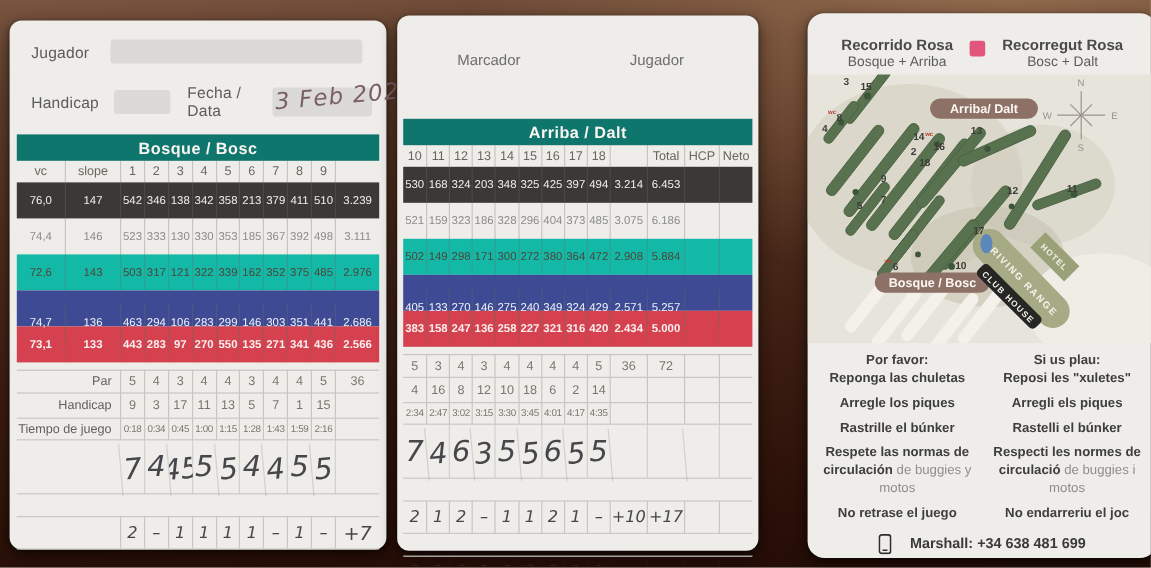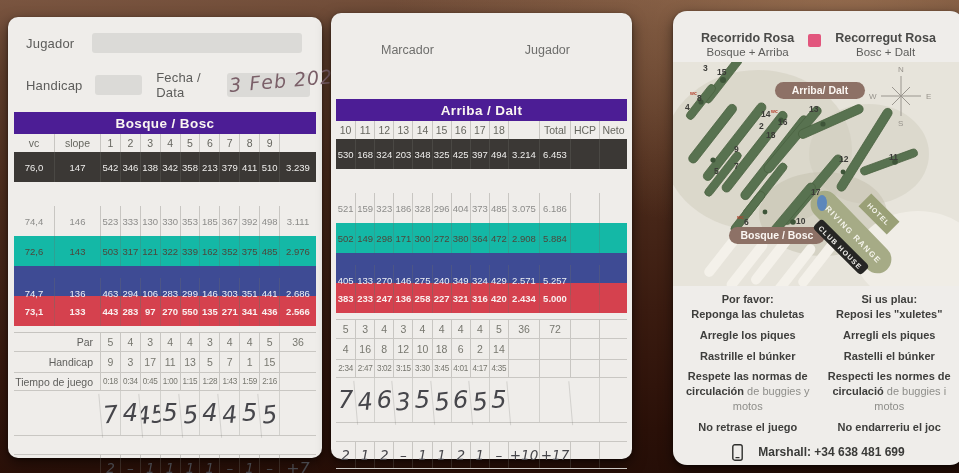--- a/index.html
+++ b/index.html
@@ -29,37 +29,37 @@
   .fbox.date{width:108px;margin-left:12px;height:24px;position:relative;}
   .hand{font-family:"DejaVu Sans", sans-serif;font-style:italic;color:#6d5560;}
   .date-hand{
     position:absolute;left:2px;top:-4px;font-size:19px;white-space:nowrap;
     transform:rotate(-5deg);letter-spacing:1px;color:#7a5f68;
   }
 
   
   .table{margin-top:12px;padding:0 6px;}
   .titlebar{
-    height:22px;background:#4c1d95;color:#faf5f1;font-weight:bold;
+    height:22px;background:#0f766e;color:#faf5f1;font-weight:bold;
     font-size:13.5px;display:flex;align-items:center;justify-content:center;
     letter-spacing:.4px;
   }
   .lrow{display:grid;grid-template-columns:40px 46px repeat(9,1fr) 37px;align-items:center;}
   .mrow{display:grid;grid-template-columns:repeat(9,1fr) 31px 31px 29px 28px;align-items:center;}
   .cell{
     text-align:center;font-size:9.5px;color:#8c8c8a;height:100%;
     display:flex;align-items:center;justify-content:center;
     border-left:1px solid rgba(110,108,104,.30);overflow:hidden;
   }
   .lrow .cell:first-child, .mrow .cell:first-child{border-left:none;}
   .hdr{height:18px;}
   .hdr .cell{font-size:10.5px;color:#66665f;}
   .tee{height:30px;}
   .tee.black{background:#3b3835;}  .tee.black .cell{color:#efeeec;}
-  .tee.white{background:transparent;margin-top:24px;} .tee.white .cell{color:#8c8c8a;}
+  .tee.white{background:transparent;} .tee.white .cell{color:#8c8c8a;}
   .tee.yellow{background:#14b8a6;} .tee.yellow .cell{color:#4e463b;}
   .tee.blue{background:#3e4b94;}   .tee.blue .cell{color:#eef0f4;margin-top:24px;}
   .tee.red{background:#d5414e;}    .tee.red .cell{color:#f9efee;font-weight:bold;}
   .lower-sec{margin-top:6px;border-top:1px solid #c6c4c0;}
   .lower{border-bottom:1px solid #c9c7c3;}
   .rlabel{
     grid-column:span 2;text-align:right;padding-right:7px;font-size:10.5px;color:#5f5f5c;
   }
   .par-row{height:18px;} .par-row .cell{font-size:10.5px;color:#77776f;}
   .hcp-row{height:20px;} .hcp-row .cell{font-size:10.5px;color:#77776f;}
@@ -369,21 +369,21 @@
         <span class="cell">349</span>
         <span class="cell">324</span>
         <span class="cell">429</span>
         <span class="cell">2.571</span>
         <span class="cell">5.257</span>
         <span class="cell"></span>
         <span class="cell"></span>
       </div>
     <div class="mrow tee red">
         <span class="cell">383</span>
-        <span class="cell">233</span>
+        <span class="cell">158</span>
         <span class="cell">247</span>
         <span class="cell">136</span>
         <span class="cell">258</span>
         <span class="cell">227</span>
         <span class="cell">321</span>
         <span class="cell">316</span>
         <span class="cell">420</span>
         <span class="cell">2.434</span>
         <span class="cell">5.000</span>
         <span class="cell"></span>

